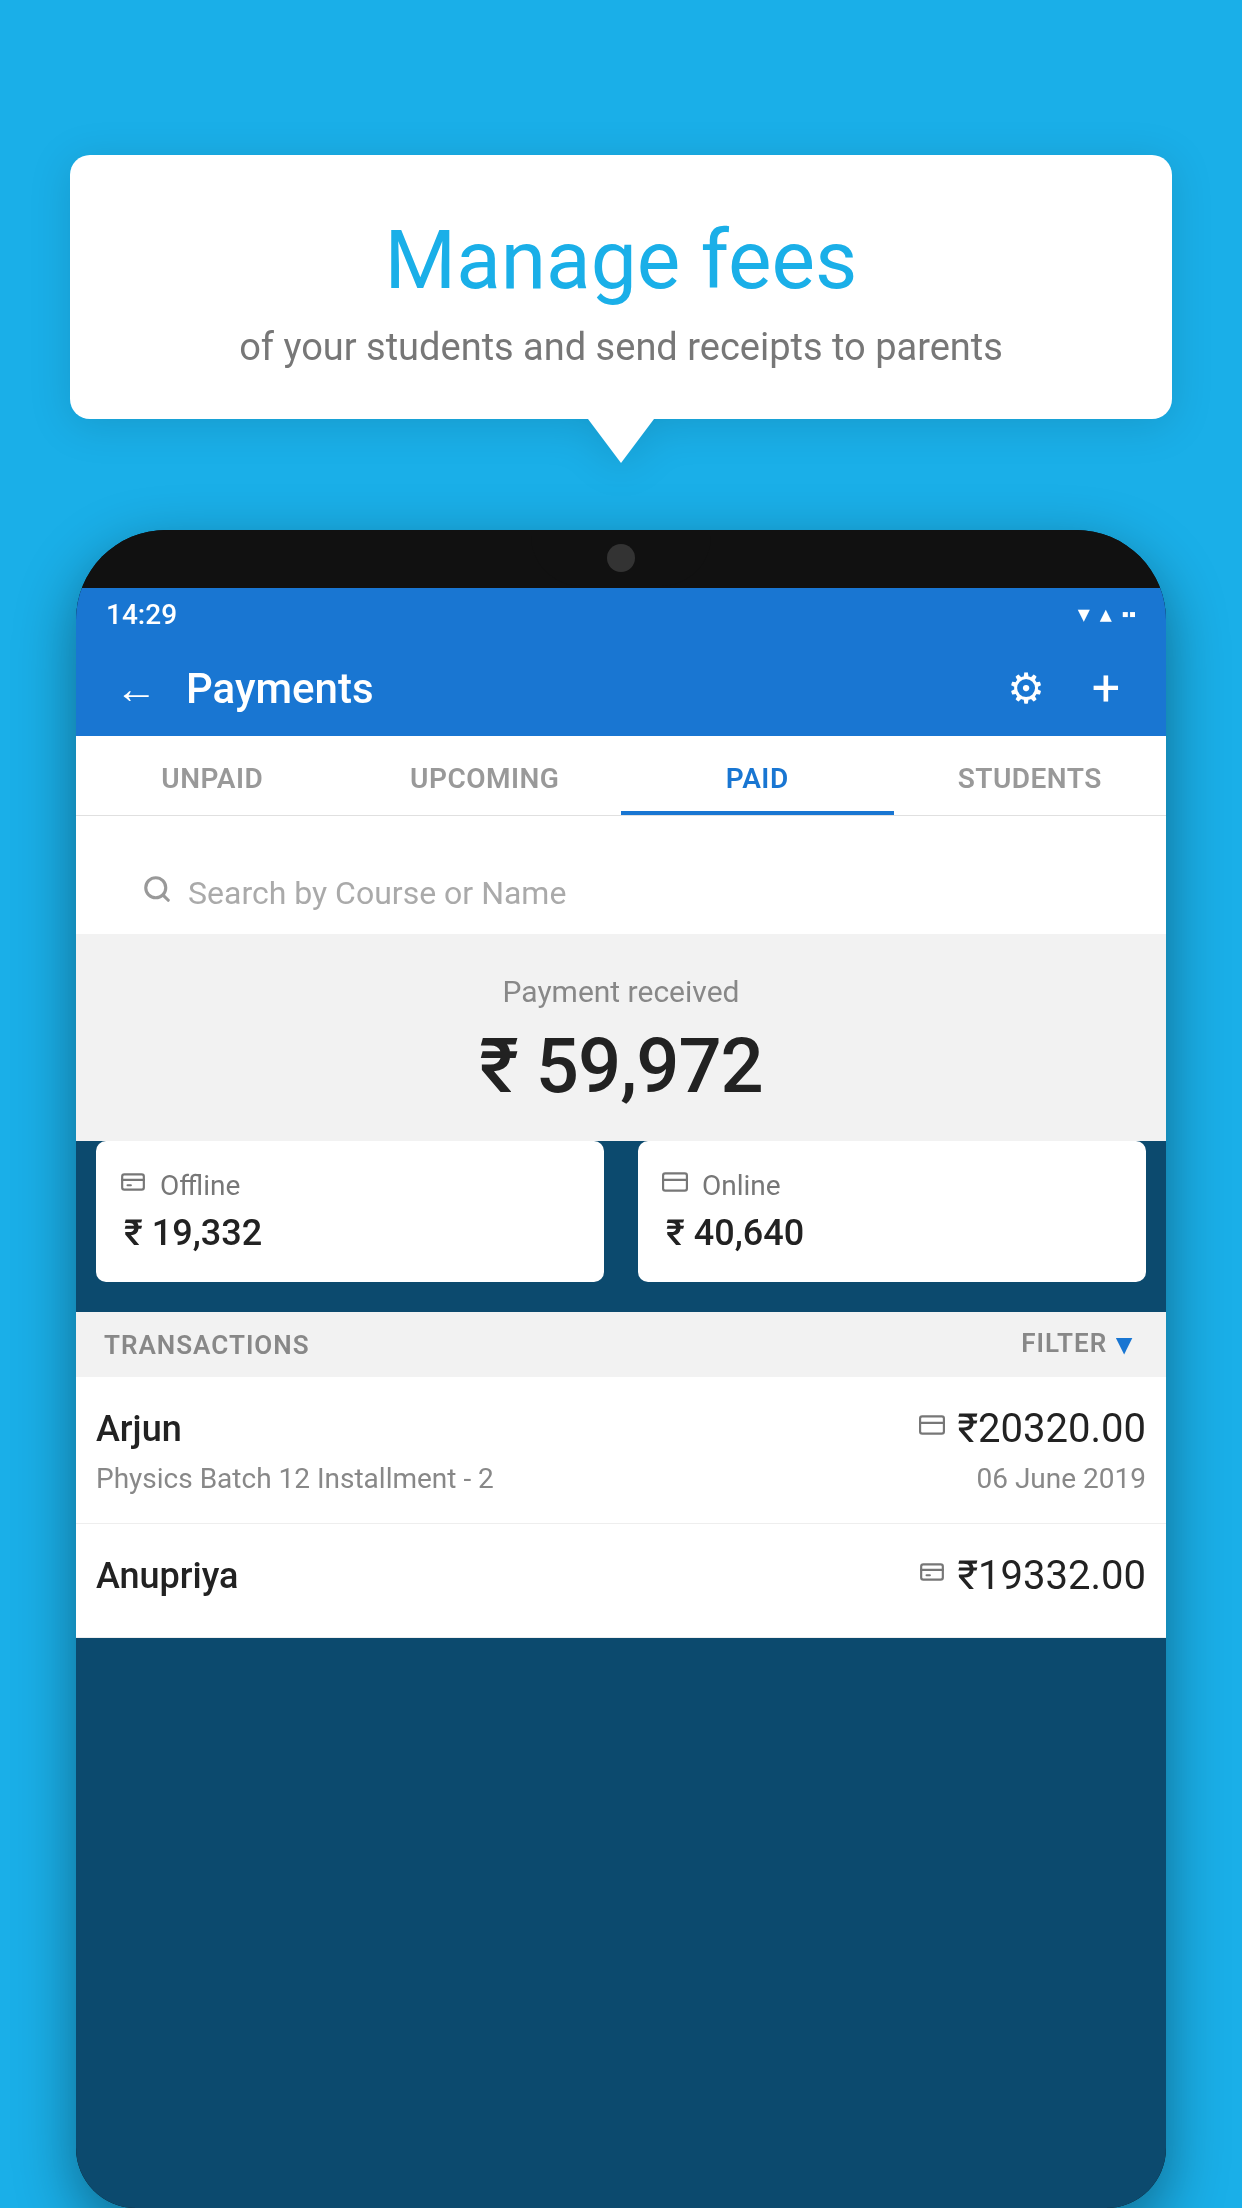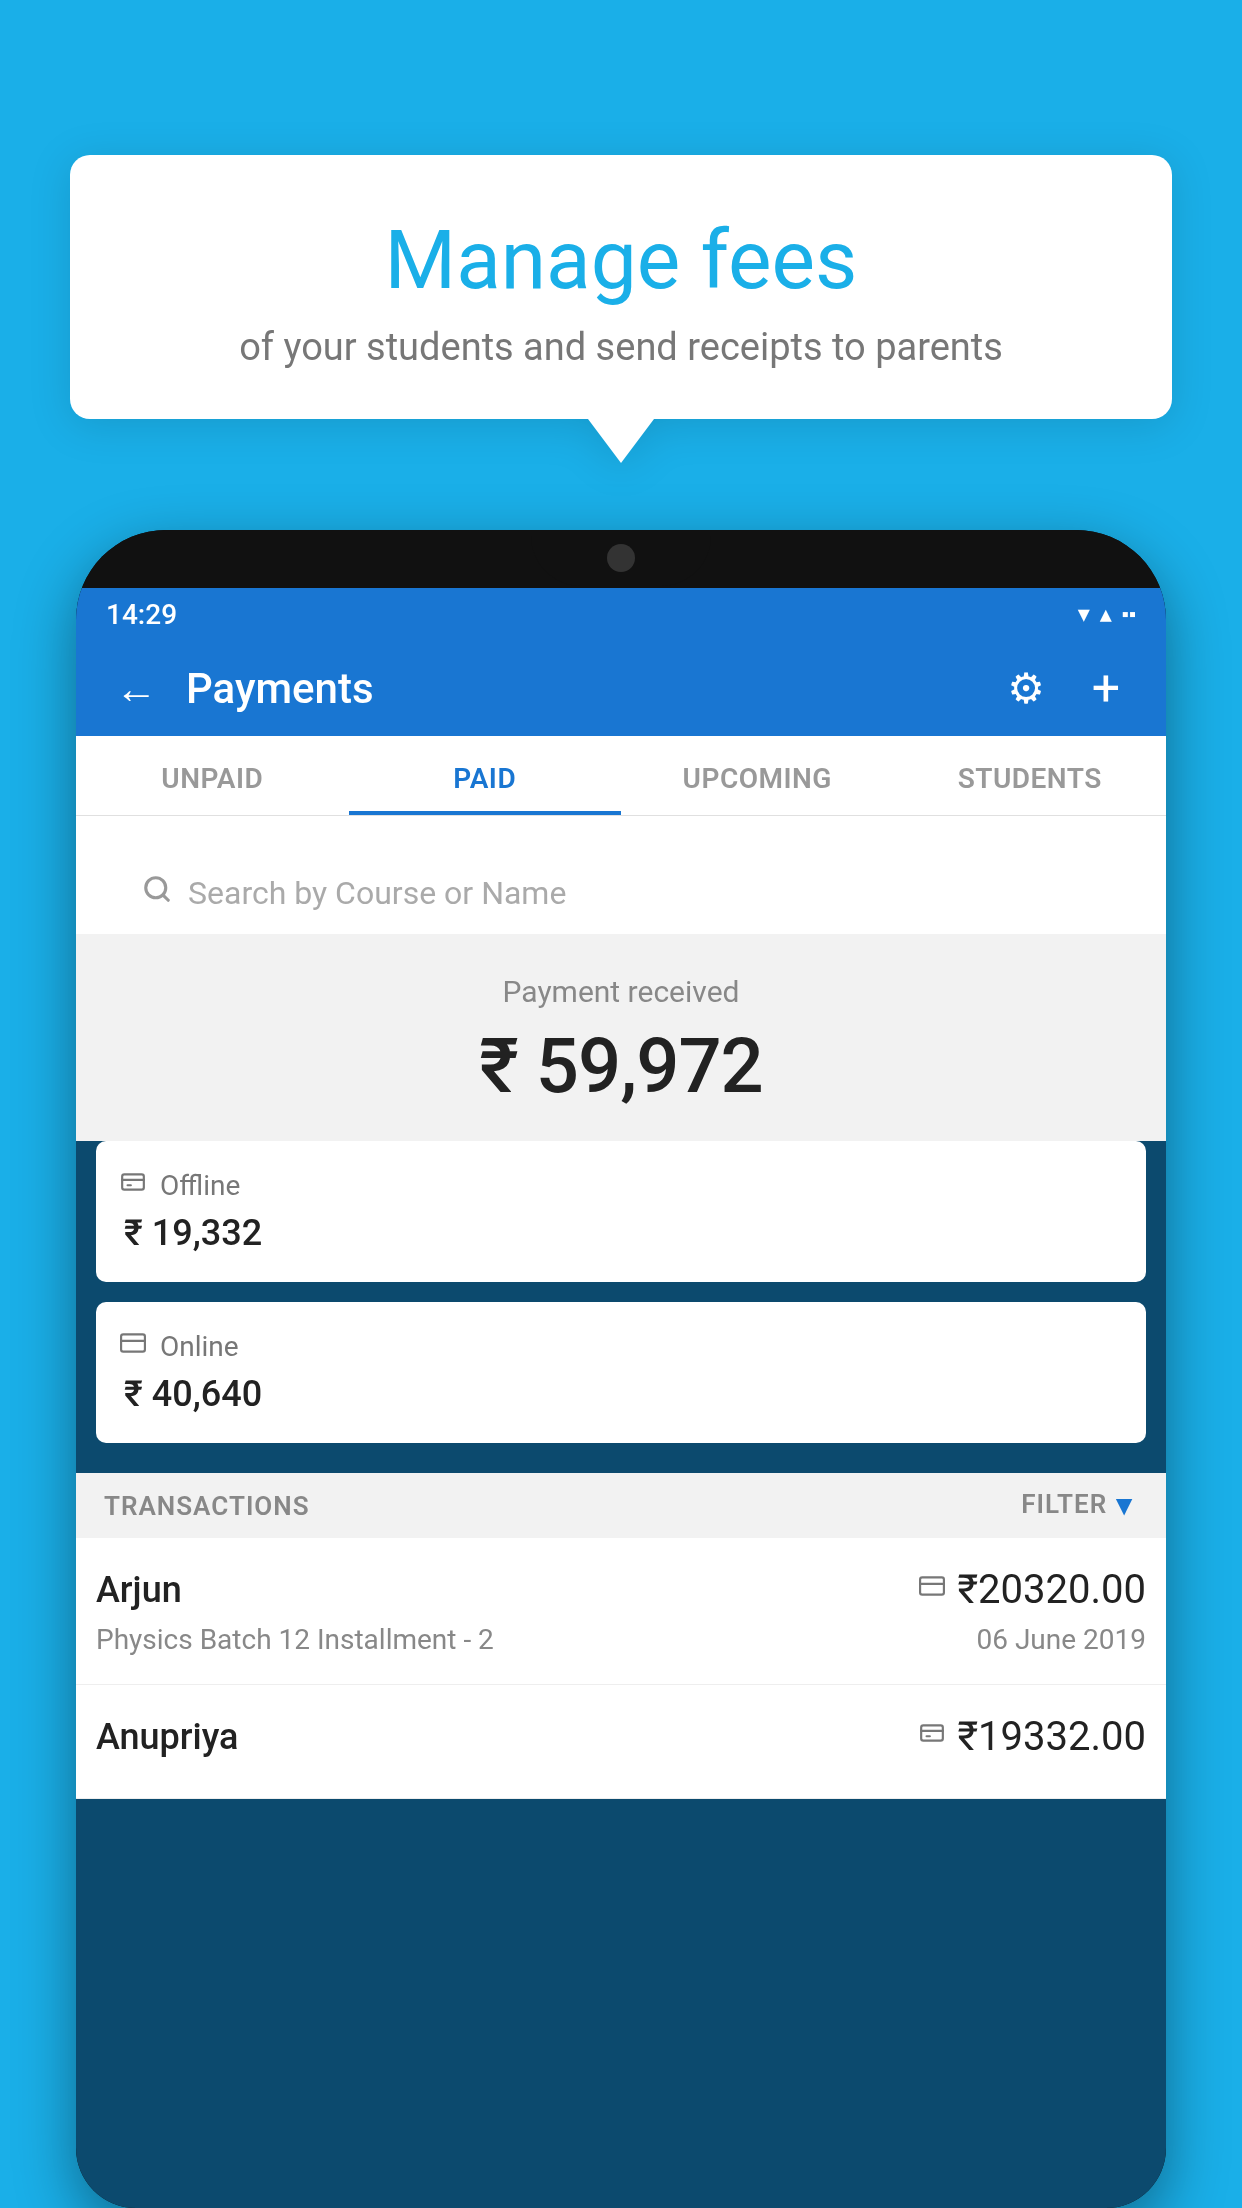--- a/index.html
+++ b/index.html
@@ -214,23 +214,22 @@
     .payment-amount {
       font-size: 76px;
       font-weight: 500;
       color: #222222;
       letter-spacing: -1px;
     }
 
     
     .cards-row {
       display: flex;
-      gap: 20px;
+      gap: 34px;
       padding: 0 20px 30px 20px;
-      flex-direction: column;
     }
     .payment-card {
       flex: 1;
       background: white;
       border-radius: 10px;
       padding: 28px 24px 28px 24px;
       display: flex;
       flex-direction: column;
       gap: 10px;
     }
@@ -367,25 +366,25 @@
       <div class="header-back">←</div>
       <div class="header-title">Payments</div>
       <div class="header-gear">⚙</div>
       <div class="header-plus">+</div>
     </div>
 
     <div class="tabs-bar">
       <div class="tab-item">
         <span>UNPAID</span>
       </div>
+      <div class="tab-item">
+        <span>UPCOMING</span>
+      </div>
       <div class="tab-item active">
         <span>PAID</span>
-      </div>
-      <div class="tab-item">
-        <span>UPCOMING</span>
       </div>
       <div class="tab-item">
         <span>STUDENTS</span>
       </div>
     </div>
 
     <div style="background: white; padding: 16px 20px 0 20px;">
       <div class="search-bar">
         <span class="search-icon-svg">
           <svg width="30" height="30" viewBox="0 0 24 24" fill="none" stroke="#999" stroke-width="2.5" stroke-linecap="round" stroke-linejoin="round">

